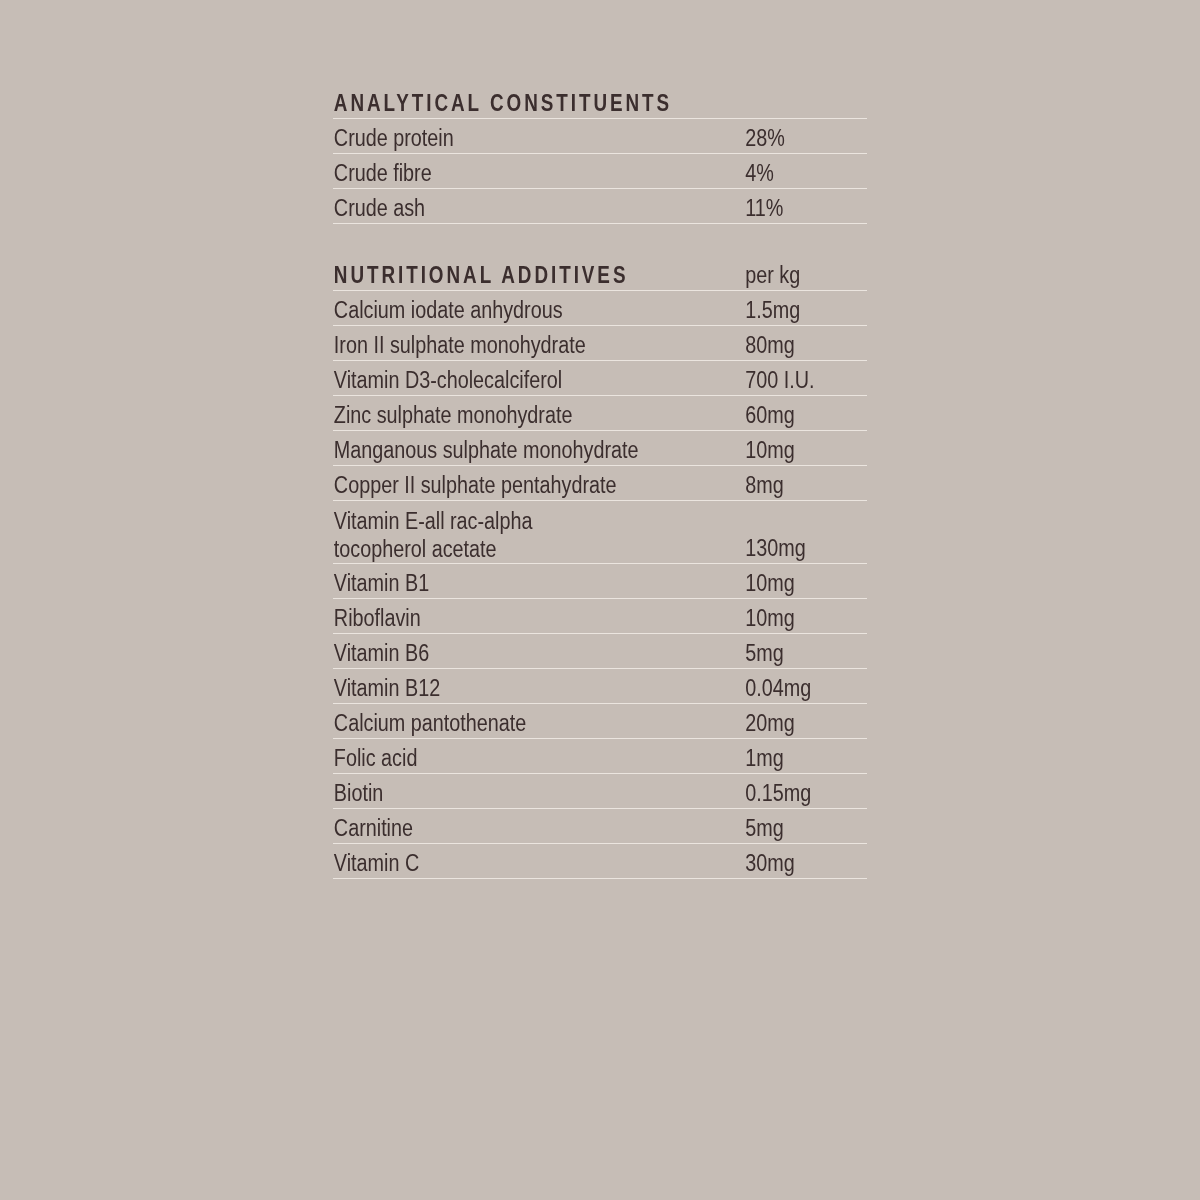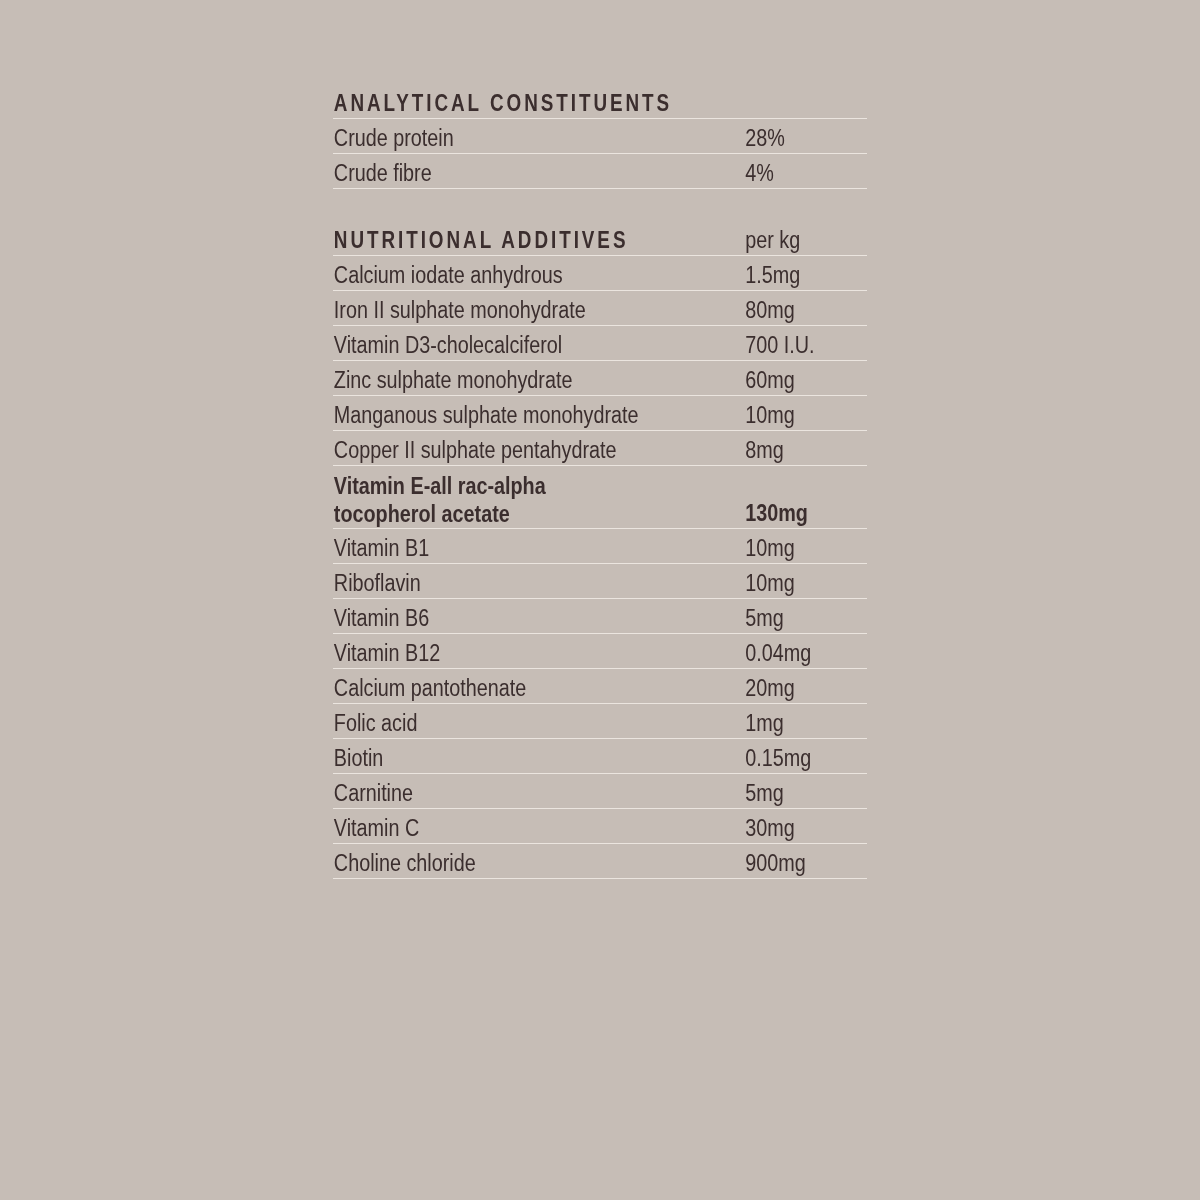--- a/index.html
+++ b/index.html
@@ -52,40 +52,44 @@
     .row .label, .row .value {
       font-size: 23px;
       line-height: 29px;
       padding-top: 3px;
       white-space: pre-line;
       transform: scaleX(0.86);
       transform-origin: left top;
     }
     .row .label { width: 406px; padding-left: 1px; flex: none; }
     .row .value { padding-left: 6px; }
-    .row.tall { min-height: 62px; font-weight: bold; }
+    .row.tall { min-height: 62px; }
     .row.tall .label { line-height: 28px; }
   </style>
 </head>
 <body>
 
 <div class="panel">
 
   <div class="section">
     <div class="heading">
       <span class="h-title">ANALYTICAL CONSTITUENTS</span>
     </div>
     <div id="ac-rows">
         <div class="row">
           <span class="label">Crude protein</span>
           <span class="value">28%</span>
         </div>
         <div class="row">
           <span class="label">Crude fibre</span>
           <span class="value">4%</span>
+        </div>
+        <div class="row">
+          <span class="label">Crude ash</span>
+          <span class="value">11%</span>
         </div>
       </div>
   </div>
 
   <div class="section">
     <div class="heading">
       <span class="h-title">NUTRITIONAL ADDITIVES</span>
       <span class="h-unit">per kg</span>
     </div>
     <div id="na-rows">
@@ -147,20 +151,16 @@
           <span class="value">0.15mg</span>
         </div>
         <div class="row">
           <span class="label">Carnitine</span>
           <span class="value">5mg</span>
         </div>
         <div class="row">
           <span class="label">Vitamin C</span>
           <span class="value">30mg</span>
         </div>
-        <div class="row">
-          <span class="label">Choline chloride</span>
-          <span class="value">900mg</span>
-        </div>
       </div>
   </div>
 
 </div>
 
 </body></html>

